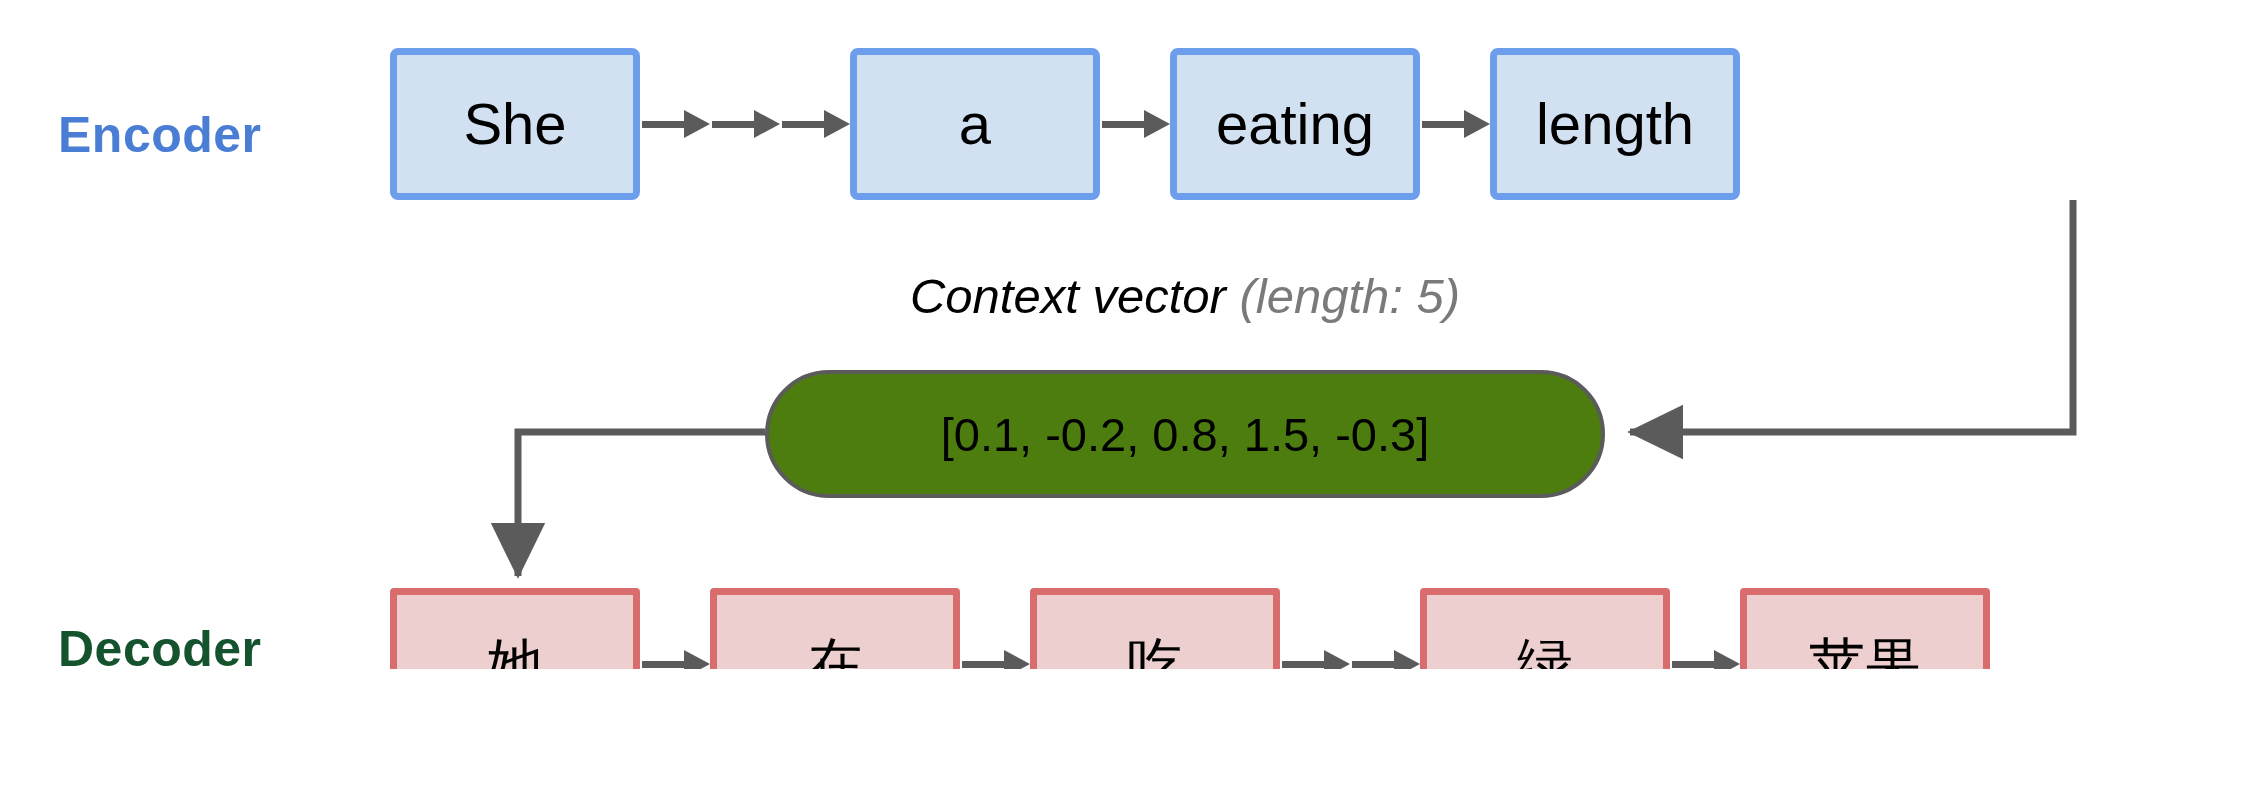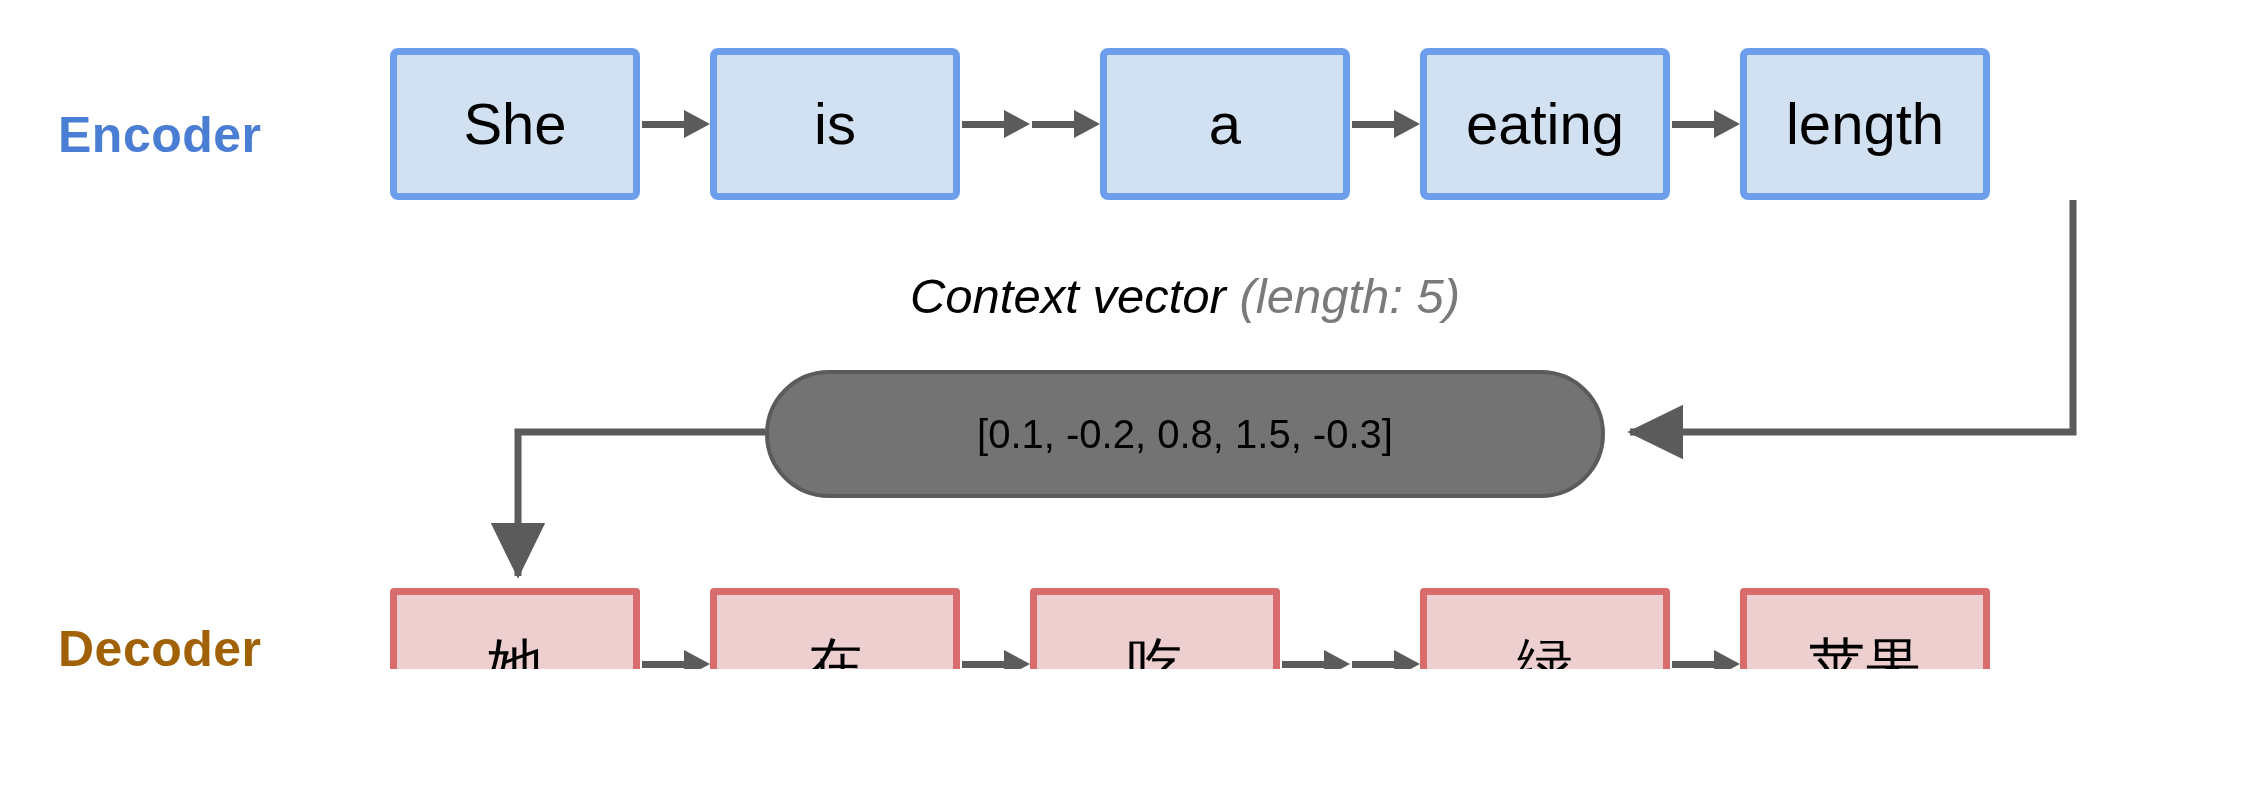--- a/index.html
+++ b/index.html
@@ -27,21 +27,21 @@
     white-space: nowrap;
   }
   #encoder-label {
     left: 58px;
     top: 106px;
     color: #4a7dd4;
   }
   #decoder-label {
     left: 58px;
     top: 620px;
-    color: #a16207;
+    color: #14532d;
     text-decoration: underline;
   }
 
   
   .token-row {
     position: absolute;
     left: 390px;
     display: flex;
     align-items: center;
   }
@@ -112,27 +112,27 @@
   }
   #context-caption .muted { color: #7a7a7a; }
 
   #context-pill {
     position: absolute;
     left: 765px;
     top: 370px;
     width: 840px;
     height: 128px;
     box-sizing: border-box;
-    background: #737373;
+    background: #4d7c0f;
     border: 4px solid #5b5b5b;
     border-radius: 64px;
     display: flex;
     align-items: center;
     justify-content: center;
-    font-size: 40px;
+    font-size: 47px;
     color: #000000;
   }
 
   
   #connectors {
     position: absolute;
     left: 0;
     top: 0;
     width: 2268px;
     height: 804px;
@@ -157,21 +157,20 @@
   </svg>
 
   <div class="row-label" id="encoder-label">Encoder</div>
 
   <div class="token-row" id="encoder-row">
     <div class="token-box enc">She</div>
     <div class="chain-arrow">
         <span class="shaft"></span>
         <span class="head"></span>
       </div>
-    <div class="token-box enc">is</div>
     <div class="chain-arrow">
         <span class="shaft"></span>
         <span class="head"></span>
       </div>
     <div class="chain-arrow">
         <span class="shaft"></span>
         <span class="head"></span>
       </div>
     <div class="token-box enc">a</div>
     <div class="chain-arrow">

